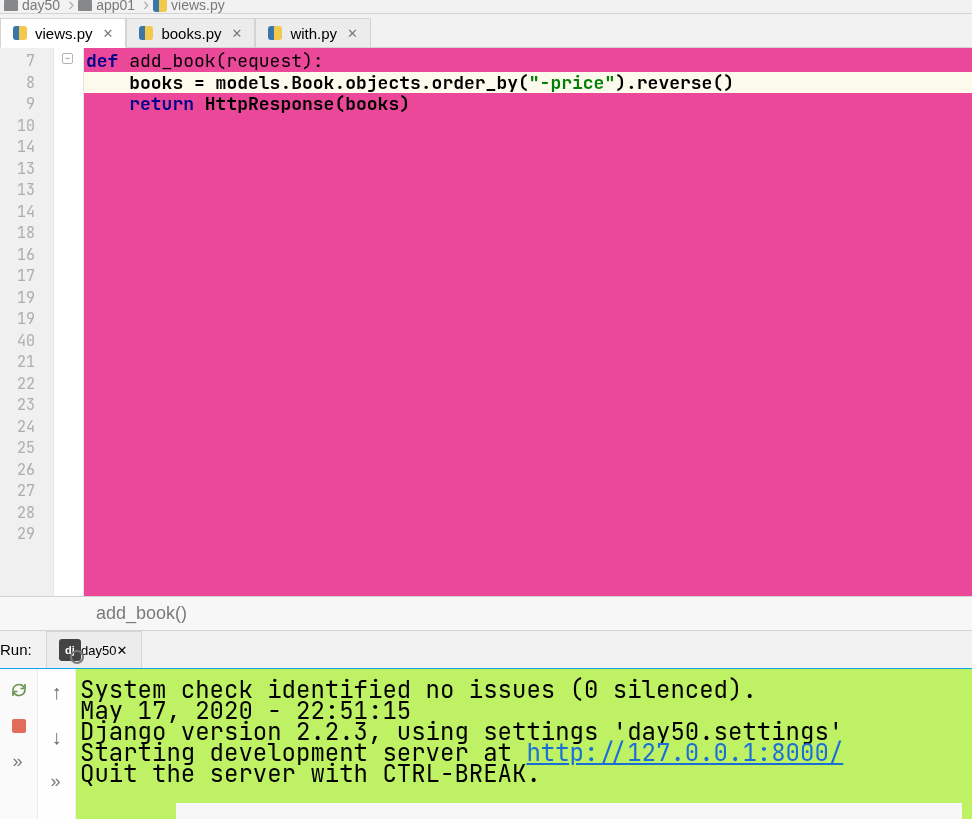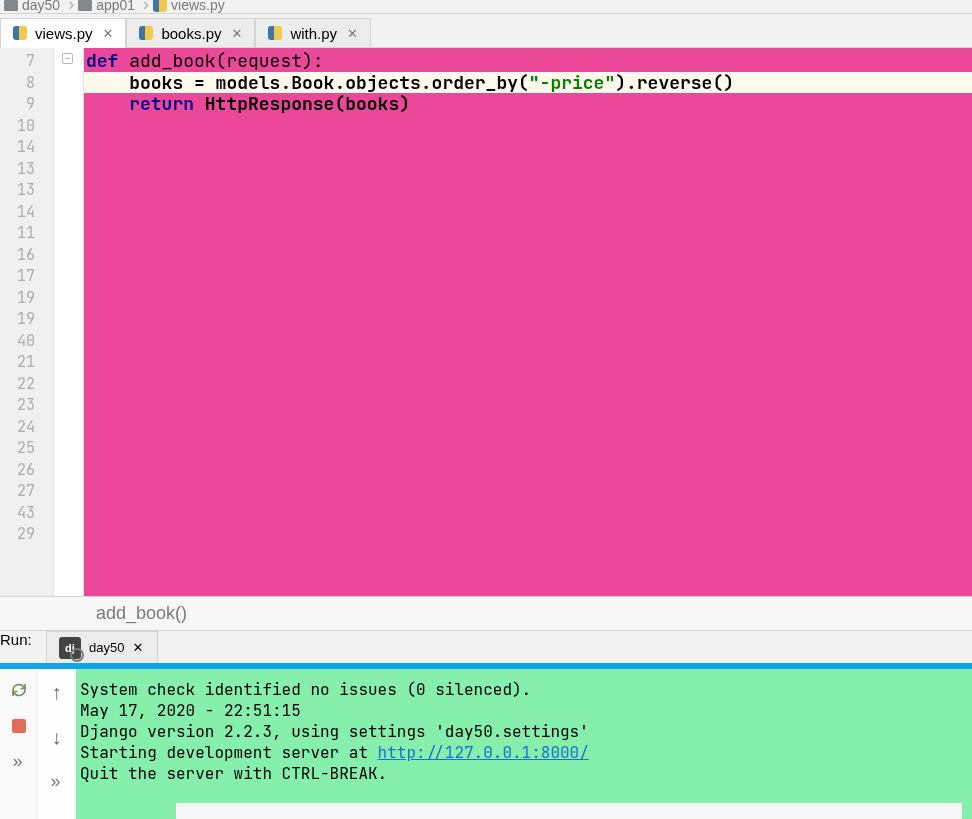--- a/index.html
+++ b/index.html
@@ -140,32 +140,32 @@
     padding-left:96px;
     font-size:18px;
     color:#7a7a7a;
   }
 
   
   .run-header {
     height:38px;
     background:#f2f2f2;
     display:flex;
-    align-items:flex-start;
-    border-bottom:6px solid #0ea5e9;
+    align-items:center;
+    border-bottom:1px solid #0ea5e9;
   }
   .run-label {
     width:46px;
     padding-left:0;
     font-size:15px;
     color:#000;
     text-align:left;
   }
   .run-tab {
-    display:flex; align-items:center; gap:8px;
+    display:flex; align-items:center; 
     padding:0 14px 0 12px;
     height:100%;
     border:1px solid #d4d4d4;
     background:#ececec;
     border-bottom:none;
   }
   .run-tab.active { background:#ececec; }
   .dj-icon {
     width:22px; height:22px; background:#444; color:#fff; font-weight:bold;
     display:inline-flex; align-items:center; justify-content:center;
@@ -201,23 +201,23 @@
     background:#fefefe;
     border-right:1px solid #eee;
     display:flex; flex-direction:column; align-items:center;
     padding-top:12px;
     gap:22px;
   }
   .run-toolbar2 .arrow { color:#6a6a6a; font-size:20px;}
   .run-toolbar2 .more { color:#7a7a7a; font-size:18px; letter-spacing:2px;}
   .console {
     flex:1;
-    background:#86efac;
+    background:#bef264;
     font-family:"JetBrains Mono","Consolas",monospace;
-    font-size:16px;
+    font-size:24px;
     padding:10px 4px;
     white-space:pre;
     color:#000;
     overflow:hidden;
   }
   .console a { color:#1a6fd6; }
   .console .cl { line-height:21px; }
 
   .thin-line { position:absolute; bottom:0; left:100px; right:10px; height:16px; background:#f6f6f6;}
 </style>
@@ -262,34 +262,34 @@
 <div class="editor-wrap">
   <div class="gutter" id="gutter">
       <div class="ln">7</div>
       <div class="ln">8</div>
       <div class="ln">9</div>
       <div class="ln">10</div>
       <div class="ln">14</div>
       <div class="ln">13</div>
       <div class="ln">13</div>
       <div class="ln">14</div>
-      <div class="ln">11</div>
+      <div class="ln">18</div>
       <div class="ln">16</div>
       <div class="ln">17</div>
       <div class="ln">19</div>
       <div class="ln">19</div>
       <div class="ln">40</div>
       <div class="ln">21</div>
       <div class="ln">22</div>
       <div class="ln">23</div>
       <div class="ln">24</div>
       <div class="ln">25</div>
       <div class="ln">26</div>
       <div class="ln">27</div>
-      <div class="ln">43</div>
+      <div class="ln">28</div>
       <div class="ln">29</div>
     </div>
   <div class="fold-strip">
     <div class="fold-mark">−</div>
   </div>
   <div class="code" id="code-area"><div class="line"><span class="kw">def</span><span class="fn"> add_book(request):</span></div><div class="line hl"><span class="id">    books = models.Book.objects.order_by(</span><span class="str">"-price"</span><span class="id">).reverse()</span></div><div class="line"><span>    </span><span class="kw">return</span><span class="id"> HttpResponse(books)</span></div><div class="line"> </div><div class="line"> </div><div class="line"> </div><div class="line"> </div><div class="line"> </div><div class="line"> </div><div class="line"> </div><div class="line"> </div><div class="line"> </div><div class="line"> </div><div class="line"> </div><div class="line"> </div><div class="line"> </div><div class="line"> </div><div class="line"> </div><div class="line"> </div><div class="line"> </div><div class="line"> </div><div class="line"> </div><div class="line"> </div></div>
 </div>
 
 <div class="scope-bar">
   <span>add_book()</span>

